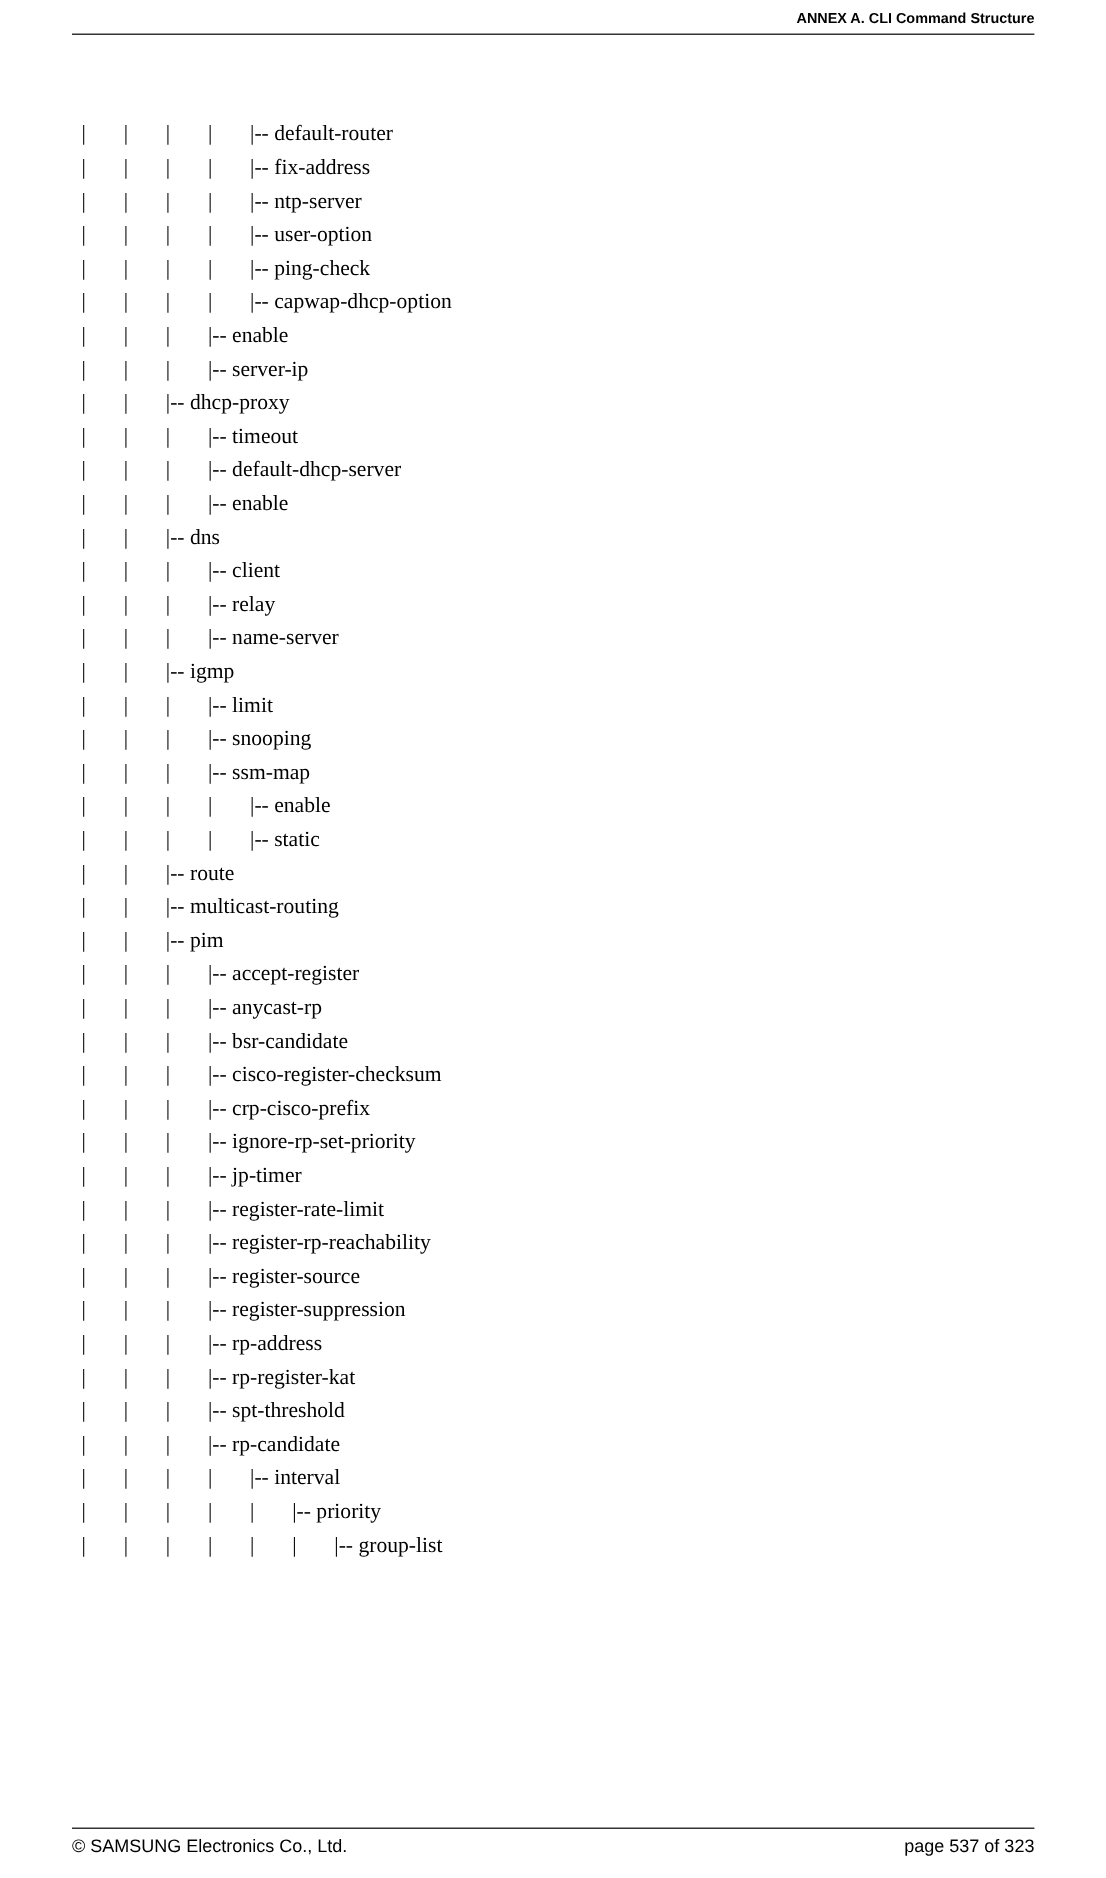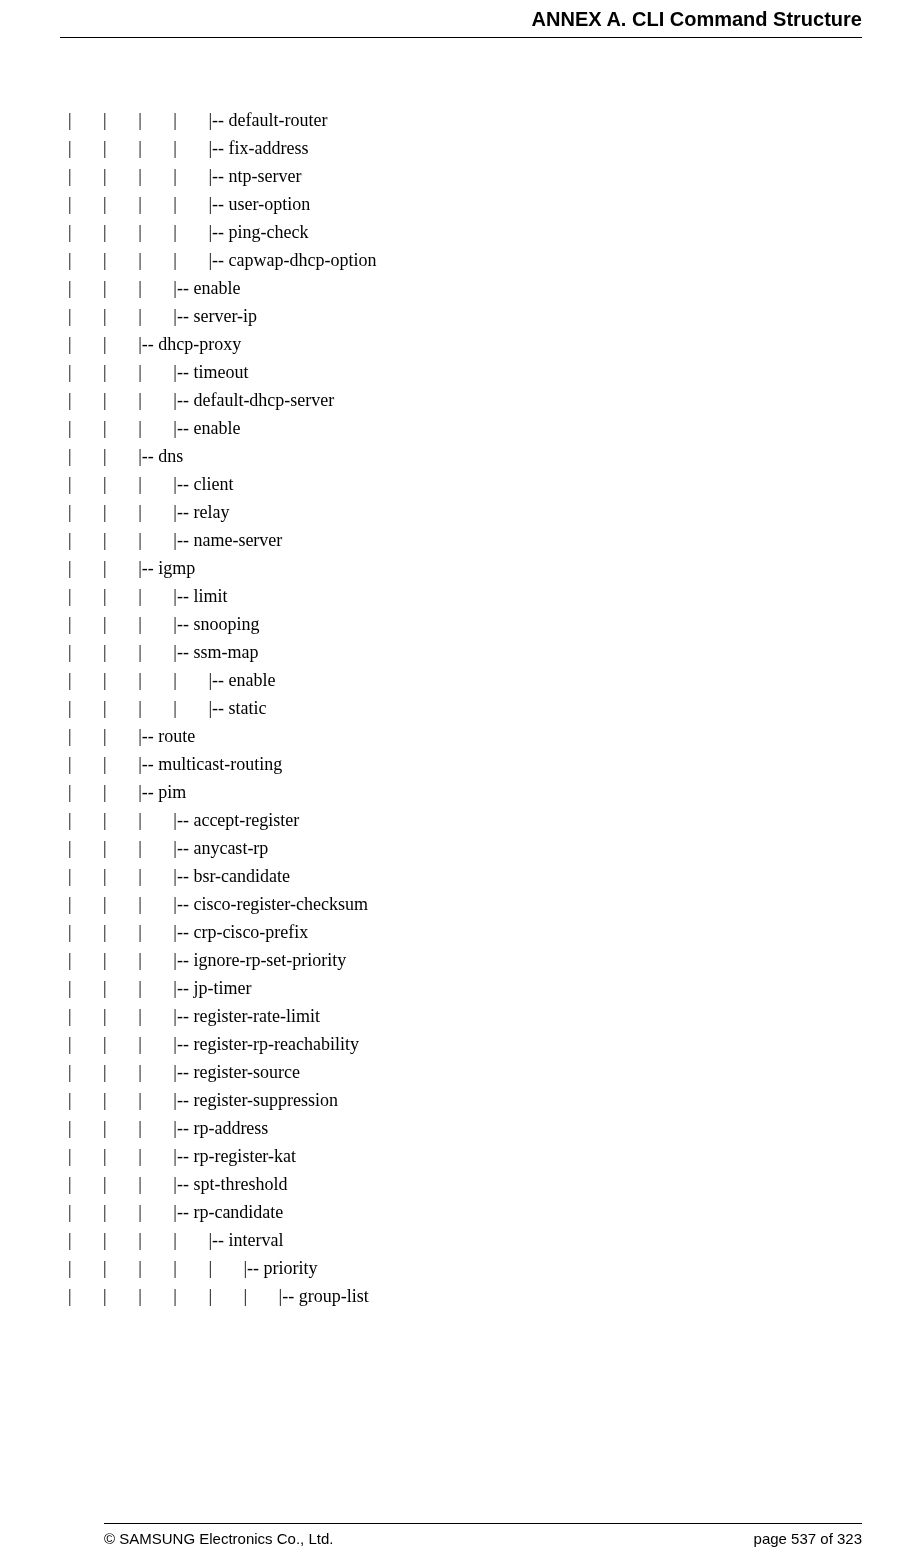--- a/index.html
+++ b/index.html
@@ -15,21 +15,21 @@
       position: relative;
       width: 922px;
       height: 1565px;
       box-sizing: border-box;
       padding: 0 60px;
     }
     .header {
       text-align: right;
       font-family: Arial, Helvetica, sans-serif;
       font-weight: bold;
-      font-size: 20px;
+      font-size: 12px;
       padding-top: 8px;
       border-bottom: 1.5px solid #000;
       padding-bottom: 6px;
       margin-bottom: 68px;
     }
     .tree {
       white-space: pre;
       font-family: "Times New Roman", Times, serif;
       font-size: 18px;
       line-height: 28px;
@@ -39,21 +39,20 @@
       position: absolute;
       bottom: 18px;
       left: 60px;
       right: 60px;
       border-top: 1.5px solid #000;
       padding-top: 6px;
       font-family: Arial, Helvetica, sans-serif;
       font-size: 15px;
       display: flex;
       justify-content: space-between;
-      margin-left: 44px;
     }
   </style>
 </head>
 <body>
 
 <div class="page">
   <div class="header">
     <span>ANNEX A. CLI Command Structure</span>
   </div>
 

